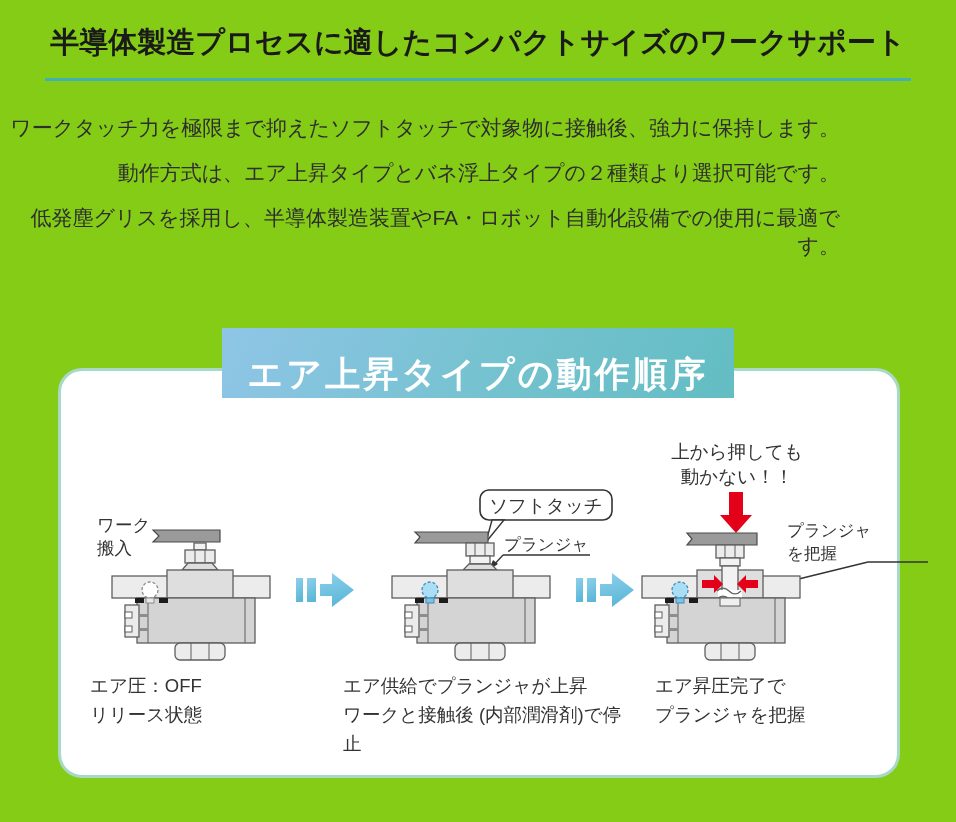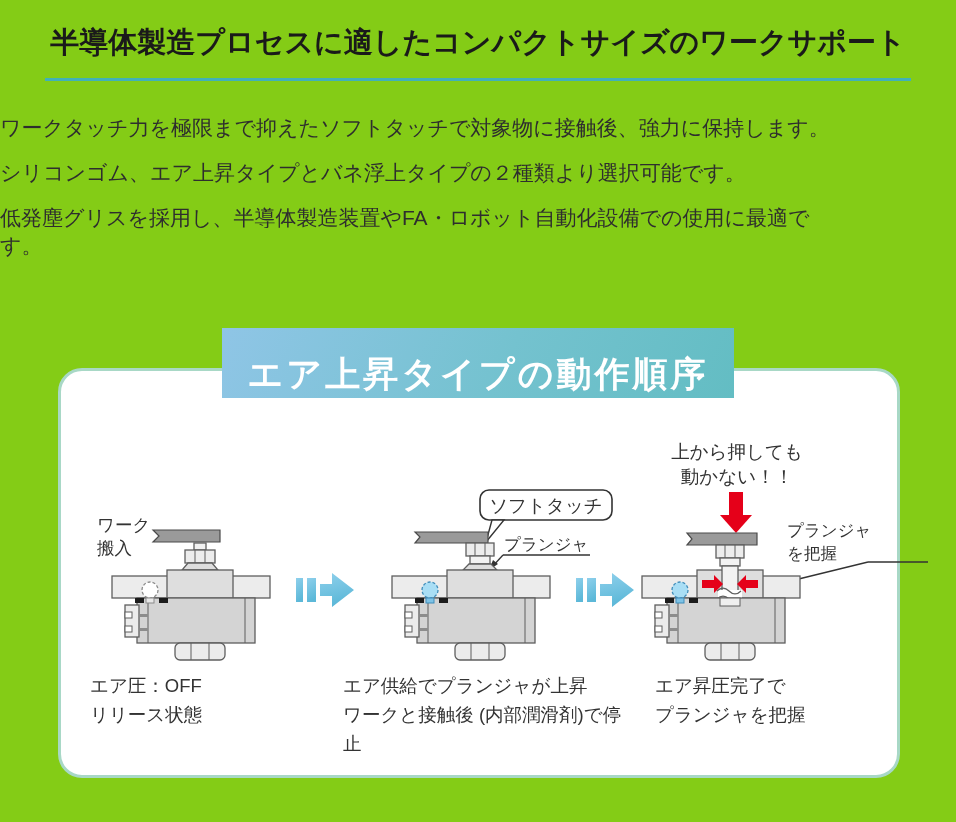--- a/index.html
+++ b/index.html
@@ -1,21 +1,21 @@
 <!DOCTYPE html>
 <html><head>
 <meta charset="utf-8">
 <style>
   html,body{margin:0;padding:0;background:#ffffff;}
   .page{position:relative;width:956px;height:822px;background:#84cc16;overflow:hidden;
         font-family:"Liberation Sans",sans-serif;color:#222;}
   .abs{position:absolute;}
   .header{left:45px;top:22px;width:866px;text-align:center;font-size:29px;font-weight:bold;
           color:#1a1a1a;padding-bottom:16px;border-bottom:3px solid #41b1b8;line-height:40px;}
-  .intro{left:0;width:840px;text-align:left;color:#2e2e2e;}
+  .intro{left:0;width:840px;text-align:right;color:#2e2e2e;}
   .intro.l1{top:114px;font-size:21px;}
   .intro.l2{top:159px;font-size:21px;}
   .intro.l3{top:204px;font-size:21px;}
   .intro.l4{top:250px;font-size:17.5px;}
   .diagram-box{left:58px;top:368px;width:842px;height:410px;border:3px solid #a8d8c6;
                border-radius:24px;box-sizing:border-box;background:#fff;}
   .banner{left:222px;top:328px;width:512px;height:70px;z-index:2;
           background:linear-gradient(115deg,#8fc5e6 0%,#74c2cf 55%,#63bdc3 100%);
           display:flex;align-items:flex-end;justify-content:center;
           font-size:35px;font-weight:bold;color:#ffffff;letter-spacing:3px;}
@@ -33,21 +33,21 @@
   .facet{stroke:#5f5f5f;stroke-width:1;}
 </style>
 </head>
 <body>
 
 <div class="page">
 
   <div class="abs header">半導体製造プロセスに適したコンパクトサイズのワークサポート</div>
 
   <div class="abs intro l1">ワークタッチ力を極限まで抑えたソフトタッチで対象物に接触後、強力に保持します。</div>
-  <div class="abs intro l2">シリコンゴム、エア上昇タイプとバネ浮上タイプの２種類より選択可能です。</div>
+  <div class="abs intro l2">動作方式は、エア上昇タイプとバネ浮上タイプの２種類より選択可能です。</div>
   <div class="abs intro l3">低発塵グリスを採用し、半導体製造装置やFA・ロボット自動化設備での使用に最適です。</div>
 
   <div class="abs diagram-box"></div>
 
   <div class="abs banner">
     <span>エア上昇タイプの動作順序</span>
   </div>
 
   <div class="abs cell" style="left:60px;top:430px;width:250px;height:245px;">
     <svg width="250" height="245" viewBox="0 0 250 245">

